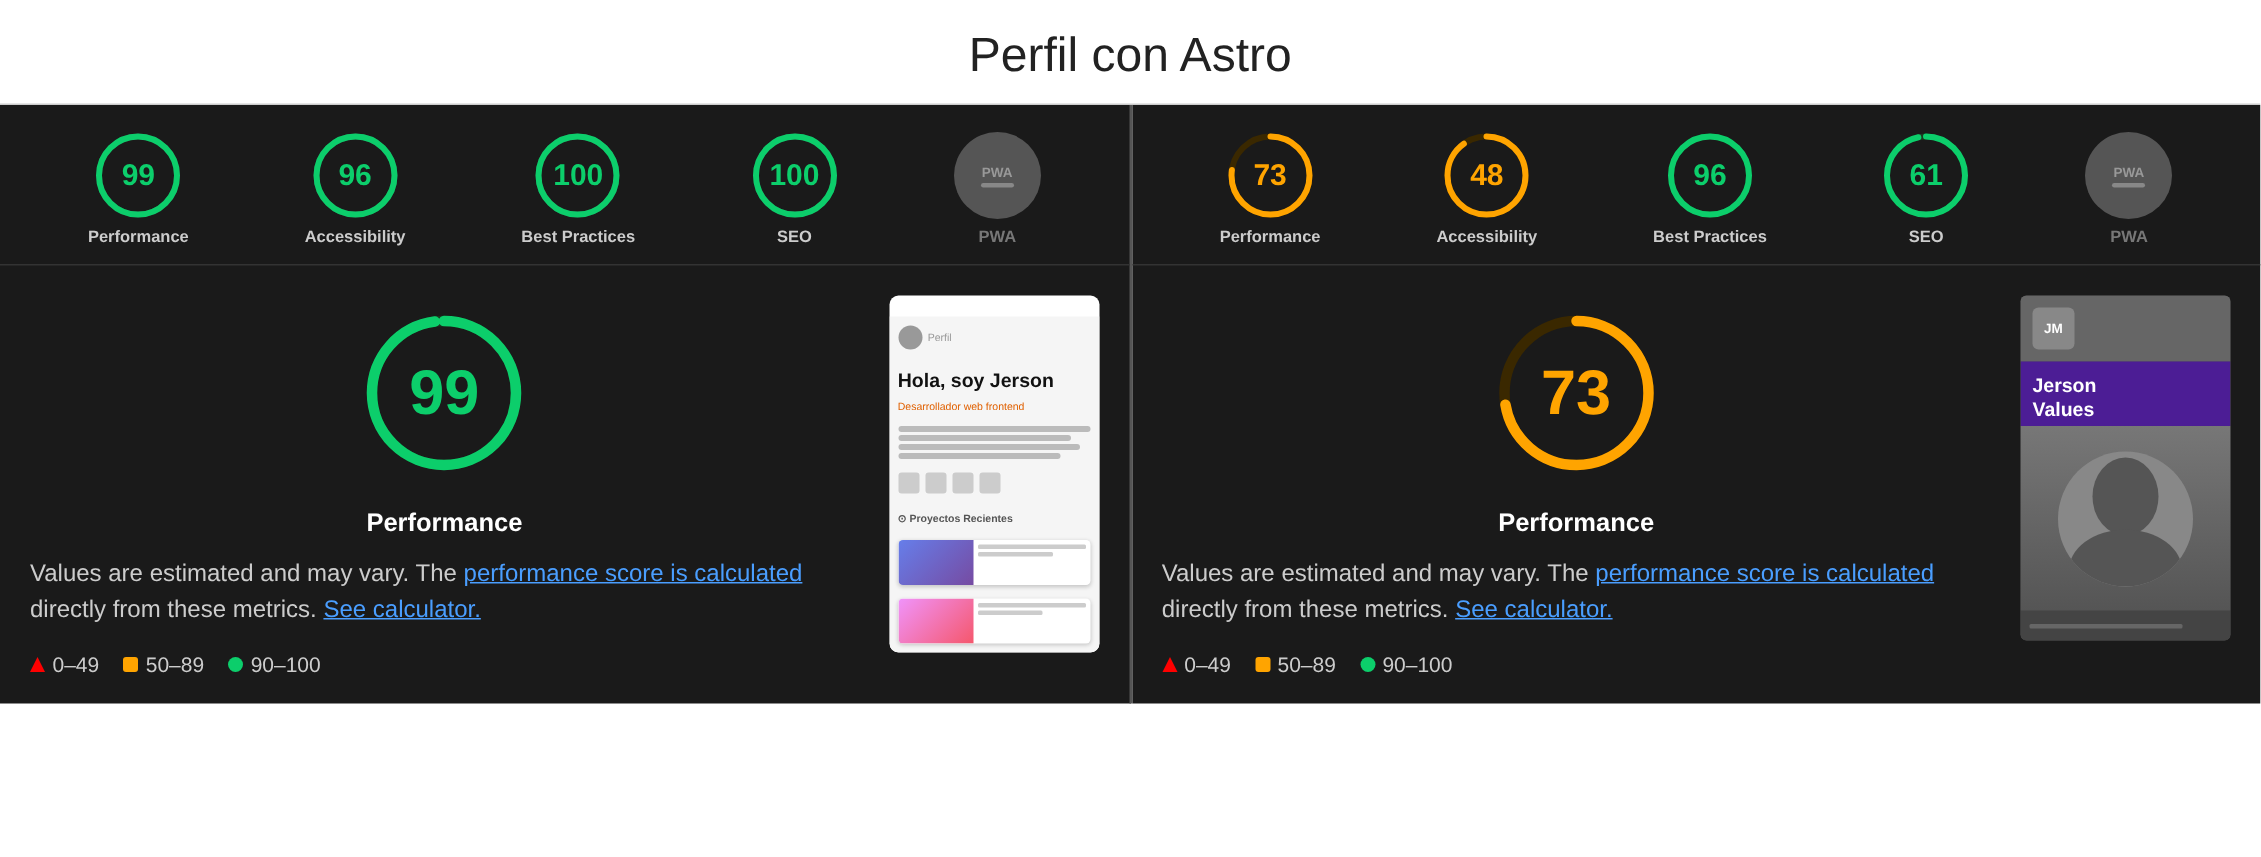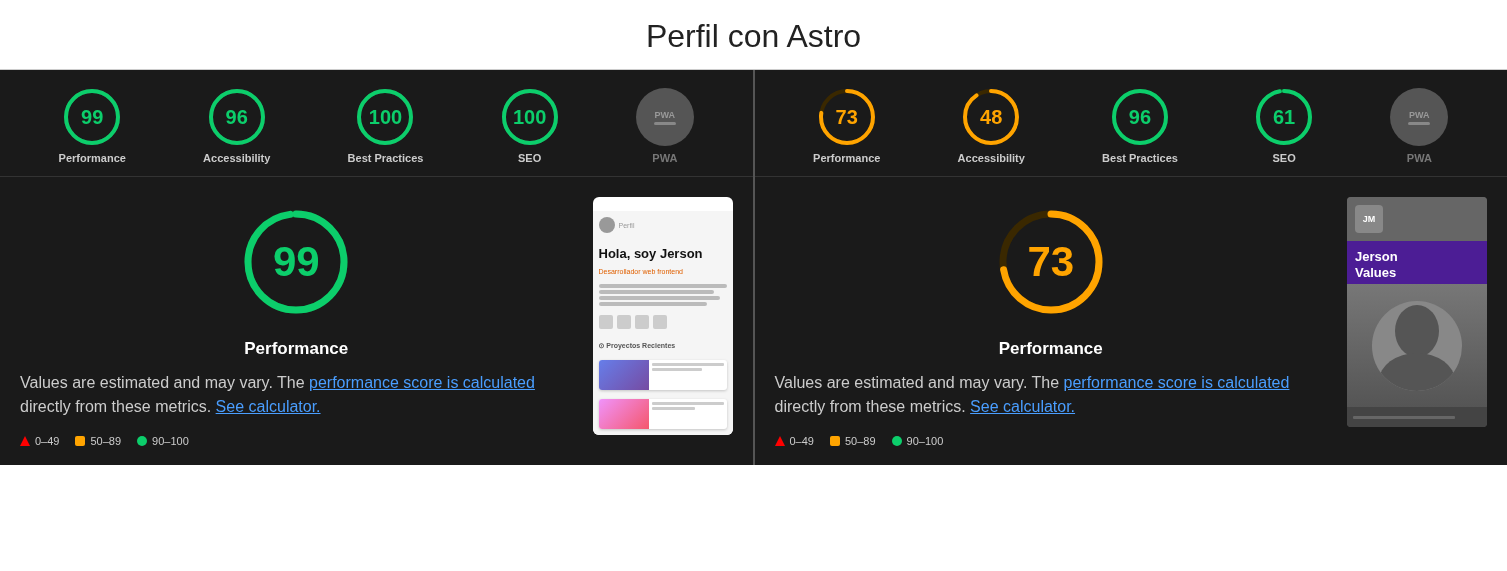--- a/index.html
+++ b/index.html
@@ -194,21 +194,21 @@
       gap: 16px;
       align-items: center;
       margin-top: 4px;
     }
 
     .legend-item {
       display: flex;
       align-items: center;
       gap: 5px;
       color: #ccc;
-      font-size: 11px;
+      font-size: 14px;
     }
 
     .legend-dot {
       width: 10px;
       height: 10px;
       border-radius: 50%;
     }
 
     .legend-triangle {
       width: 0;

